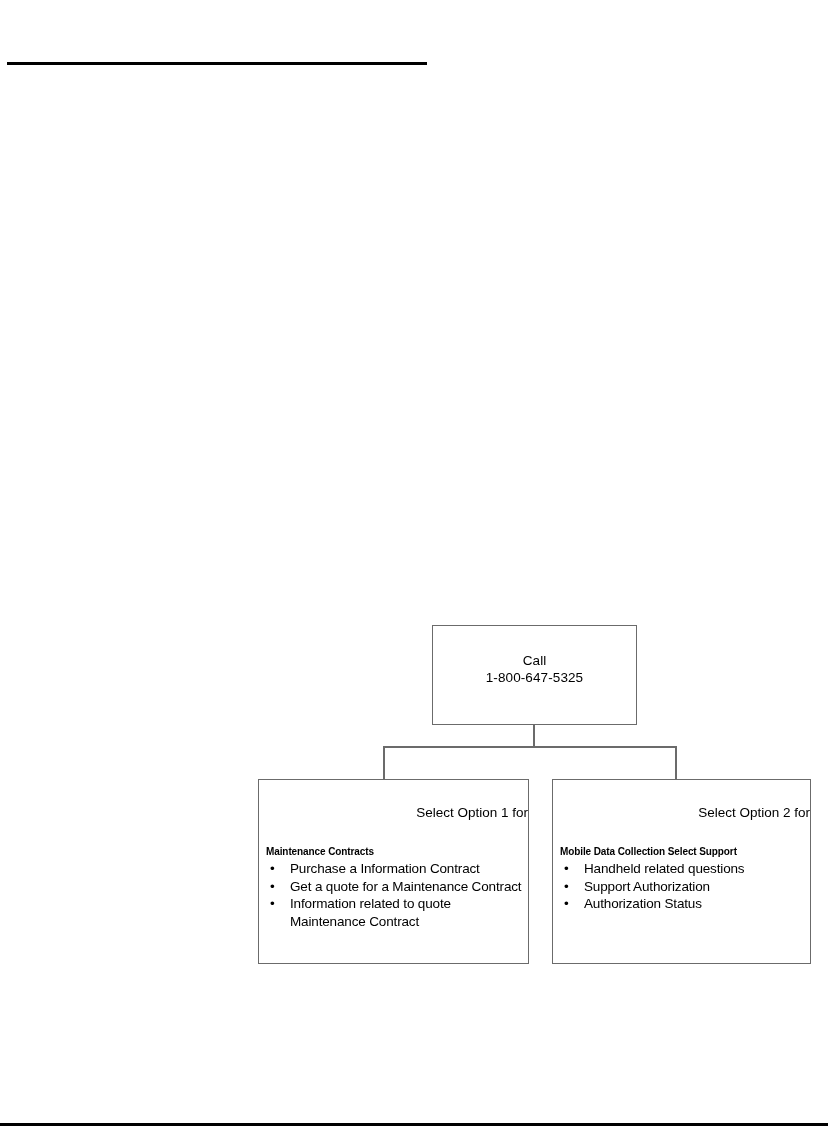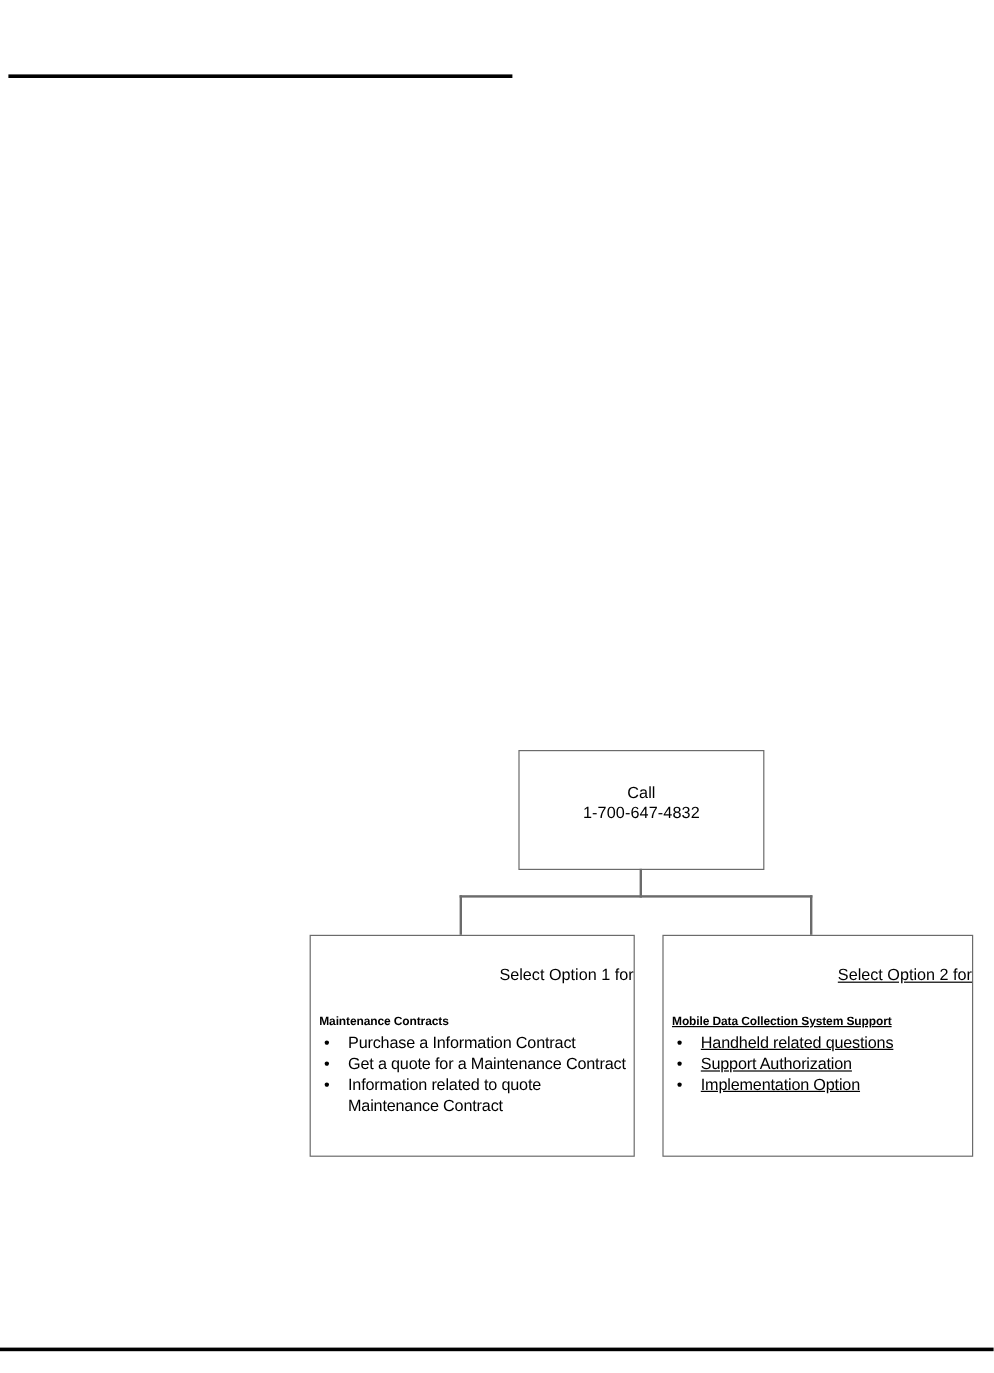--- a/index.html
+++ b/index.html
@@ -75,21 +75,20 @@
     left: 258px;
     top: 779px;
     width: 271px;
     height: 185px;
   }
   #option-2-node {
     left: 552px;
     top: 779px;
     width: 259px;
     height: 185px;
-    text-decoration: underline;
   }
   .option-heading {
     text-align: right;
     font-size: 13.5px;
     line-height: 16px;
     margin-top: 25px;
   }
   .option-body {
     margin-top: 22px;
     padding-left: 7px;
@@ -154,21 +153,21 @@
 </head>
 <body>
 
 <div class="rule" id="header-rule"></div>
 
 <div id="diagram">
 
   <div class="node" id="call-node">
     <div class="node-inner">
       <span class="call-line">Call</span>
-      <span class="call-line">1-700-647-4832</span>
+      <span class="call-line">1-800-647-5325</span>
     </div>
   </div>
 
   <div class="conn" id="conn-stem"></div>
   <div class="conn" id="conn-bar"></div>
   <div class="conn" id="conn-left"></div>
   <div class="conn" id="conn-right"></div>
 
   <div class="node" id="option-1-node">
     <div class="option-heading">Select Option 1 for</div>
@@ -178,24 +177,24 @@
         <li><span class="bullet">•</span><span>Purchase a Information Contract</span></li>
         <li><span class="bullet">•</span><span>Get a quote for a Maintenance Contract</span></li>
         <li><span class="bullet">•</span><span>Information related to quote Maintenance Contract</span></li>
       </ul>
     </div>
   </div>
 
   <div class="node" id="option-2-node">
     <div class="option-heading">Select Option 2 for</div>
     <div class="option-body">
-      <div class="option-title">Mobile Data Collection System Support</div>
+      <div class="option-title">Mobile Data Collection Select Support</div>
       <ul class="option-list">
         <li><span class="bullet">•</span><span>Handheld related questions</span></li>
         <li><span class="bullet">•</span><span>Support Authorization</span></li>
-        <li><span class="bullet">•</span><span>Implementation Option</span></li>
+        <li><span class="bullet">•</span><span>Authorization Status</span></li>
       </ul>
     </div>
   </div>
 
 </div>
 
 <div class="rule" id="footer-rule"></div>
 
 </body></html>

